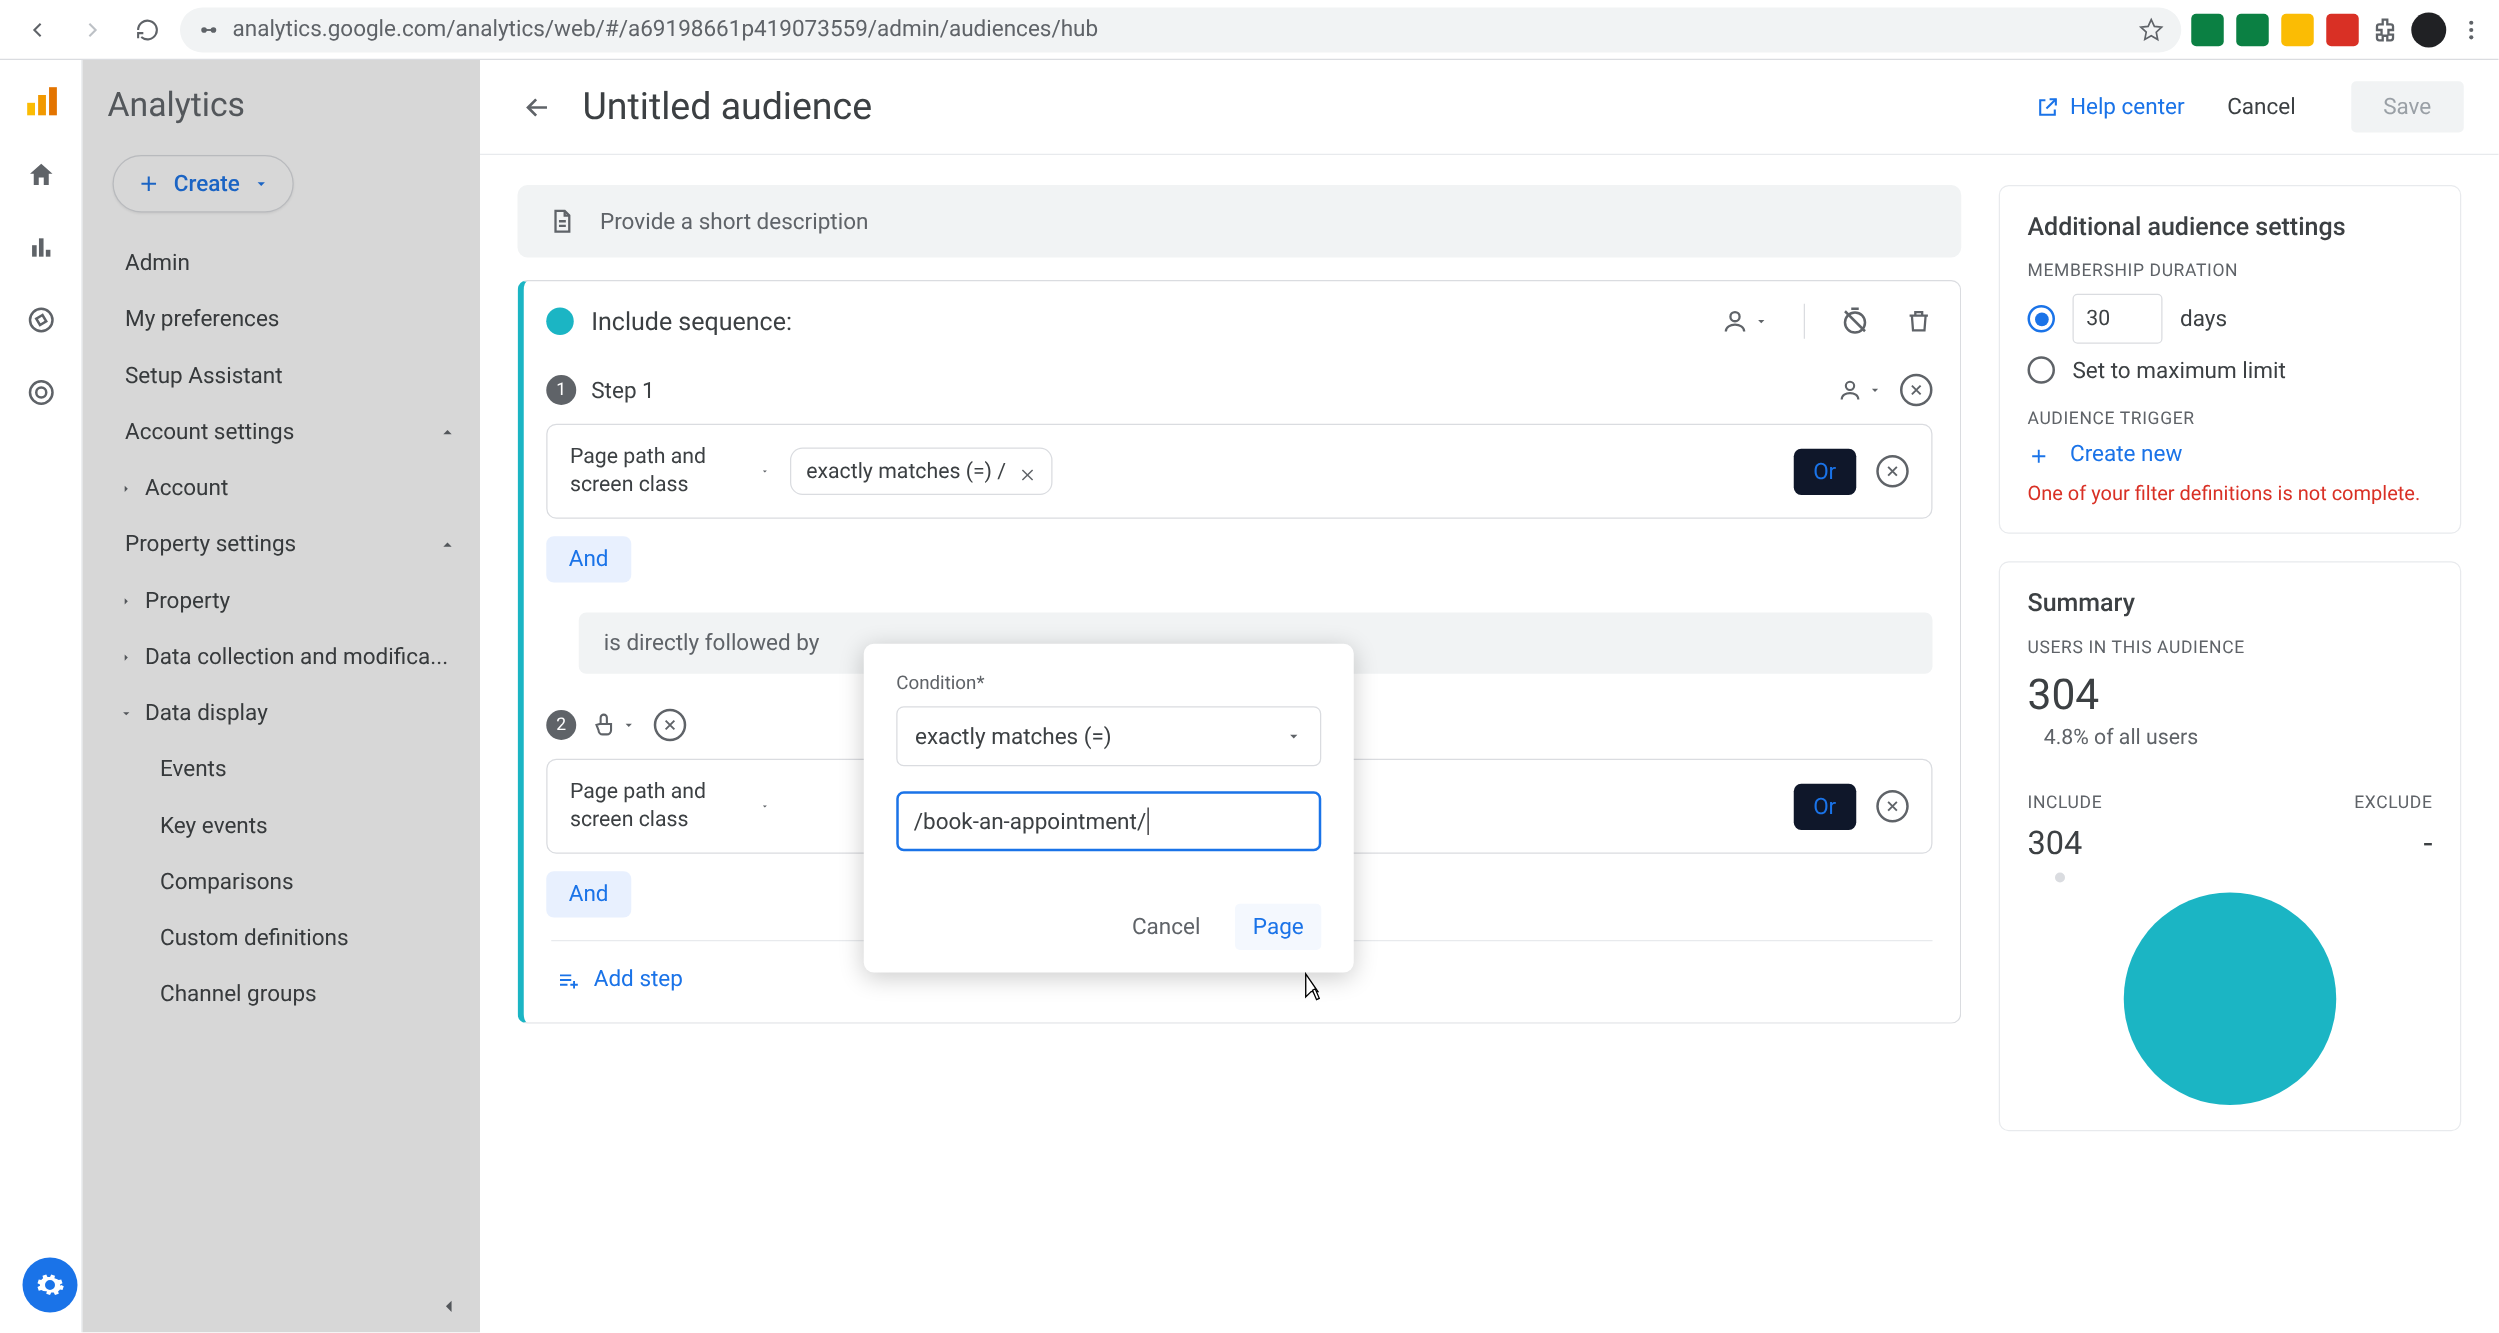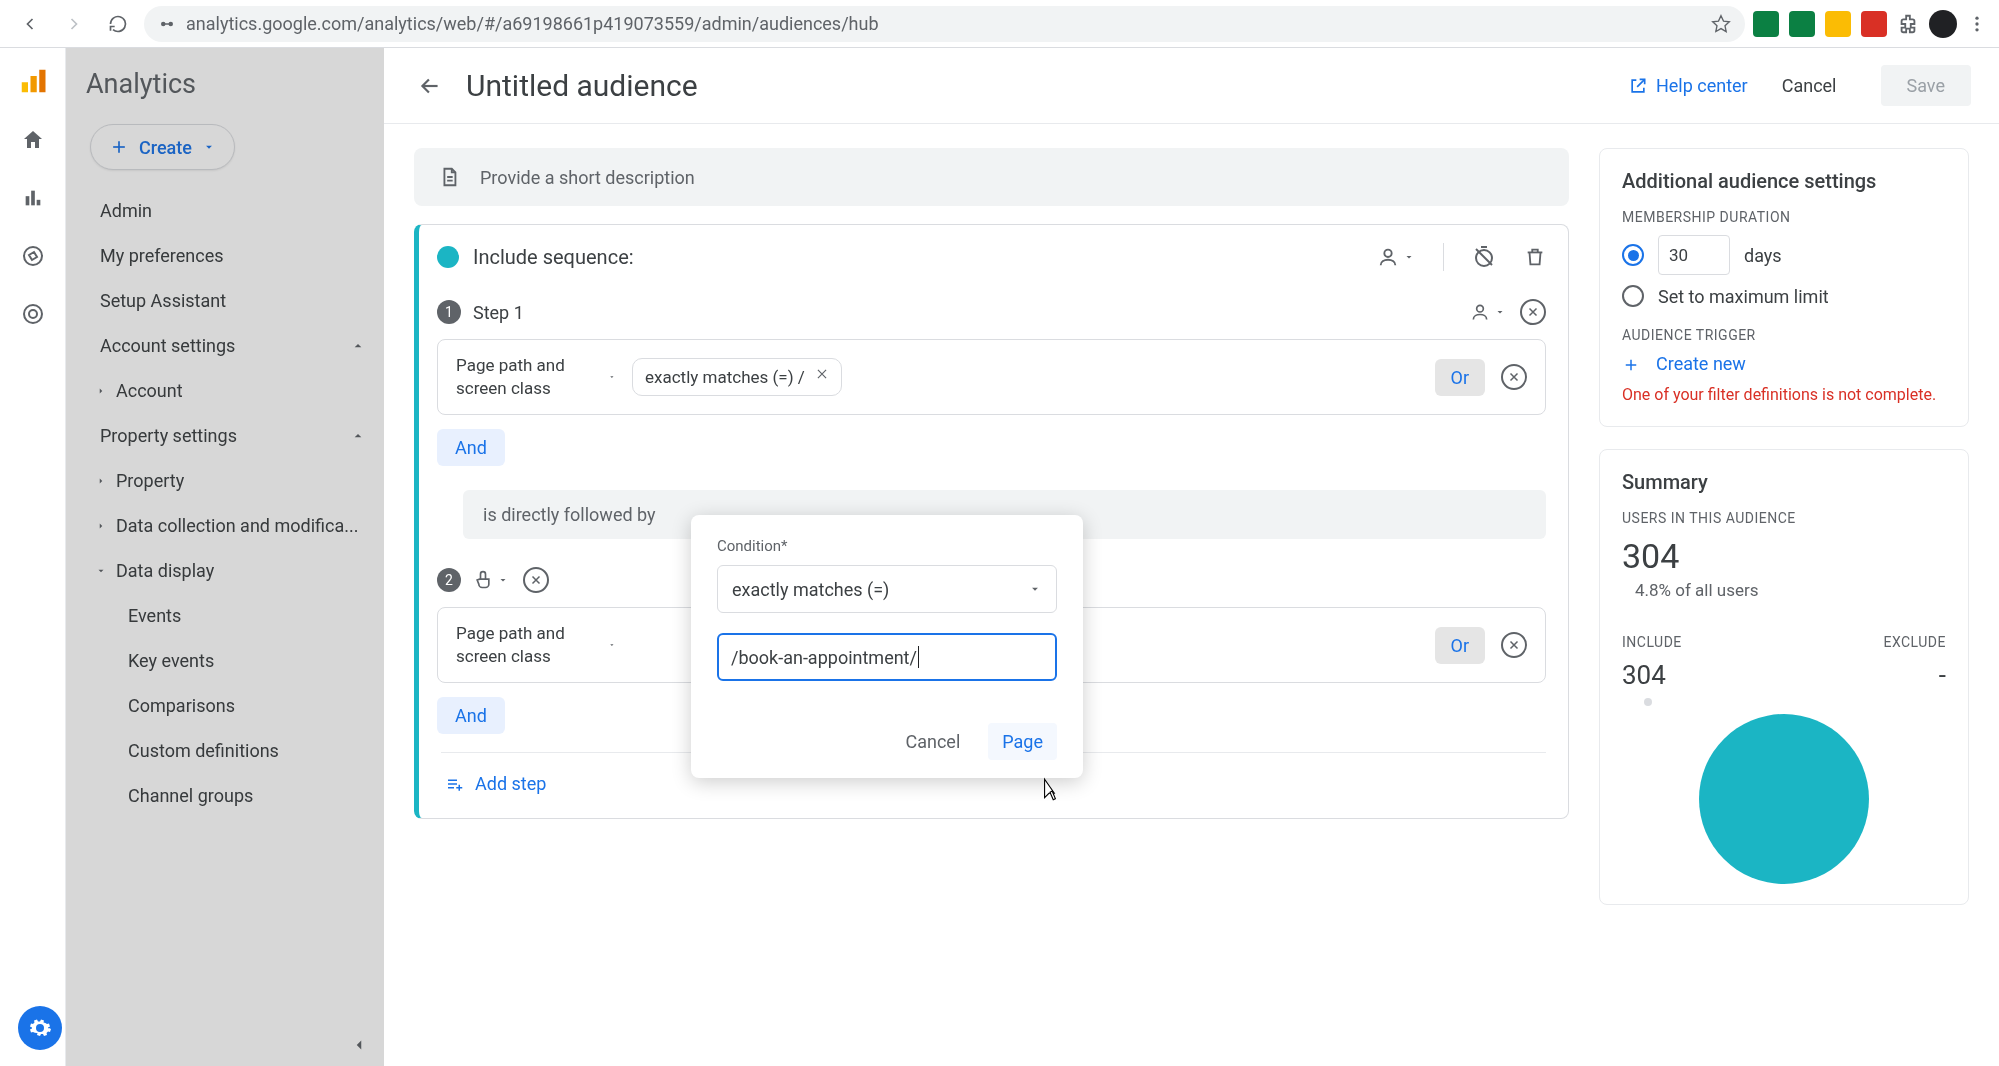--- a/index.html
+++ b/index.html
@@ -60,24 +60,24 @@
   .icon-btn { cursor:pointer; display:flex; align-items:center; gap:4px; }
 
   .step { padding: 10px 22px 14px 18px; }
   .step-head { display:flex; align-items:center; gap: 12px; padding: 8px 0 14px 0; }
   .step-num { width:24px; height:24px; border-radius:50%; background:#5f6368; color:#fff; font-size:14px; display:flex; align-items:center; justify-content:center; }
   .step-head .label { font-size:18px; color:#3c4043; flex:1; }
   .step-head .right-icons { display:flex; align-items:center; gap: 14px; color:#5f6368; }
 
   .cond-row { border:1px solid #dadce0; border-radius:8px; display:flex; align-items:center; padding: 10px 18px; gap: 16px; min-height: 76px; }
   .dim-select { display:flex; align-items:center; gap: 18px; width: 160px; font-size:17px; color:#3c4043; line-height:1.35; cursor:pointer; }
-  .chip { border:1px solid #dadce0; border-radius: 10px; padding: 8px 12px; display:inline-flex; align-items:flex-start; gap:10px; font-size:17px; color:#3c4043; }
+  .chip { border:1px solid #dadce0; border-radius: 10px; padding: 8px 12px; display:inline-flex; align-items:flex-end; gap:10px; font-size:17px; color:#3c4043; }
   .chip .x { color:#5f6368; cursor:pointer; }
   .cond-row .spacer { flex:1; }
-  .or-btn { color:#1a73e8; background:#e5e5e5; border-radius:6px; padding: 8px 16px; font-size:18px; cursor:pointer; }
+  .or-btn { color:#1a73e8; background:#0f172a; border-radius:6px; padding: 8px 16px; font-size:18px; cursor:pointer; }
   .circle-x { width:26px; height:26px; border:2px solid #5f6368; border-radius:50%; display:flex; align-items:center; justify-content:center; color:#5f6368; cursor:pointer; }
 
   .and-btn { margin-top: 14px; color:#1a73e8; background:#e8f0fe; display:inline-block; padding: 8px 18px; border-radius:6px; font-size:18px; cursor:pointer; }
 
   .follow-row { background:#f1f3f4; border-radius: 6px; padding: 14px 20px; font-size:18px; color:#5f6368; margin: 10px 22px 10px 44px; }
 
   .add-step { display:flex; align-items:center; gap: 12px; color:#1a73e8; font-size:18px; padding: 6px 4px; cursor:pointer; }
 
   
   .popover { position:absolute; width: 392px; background:#fff; border-radius:8px; box-shadow: 0 4px 20px rgba(0,0,0,.2); padding: 22px 26px 18px 26px; z-index: 50; }

